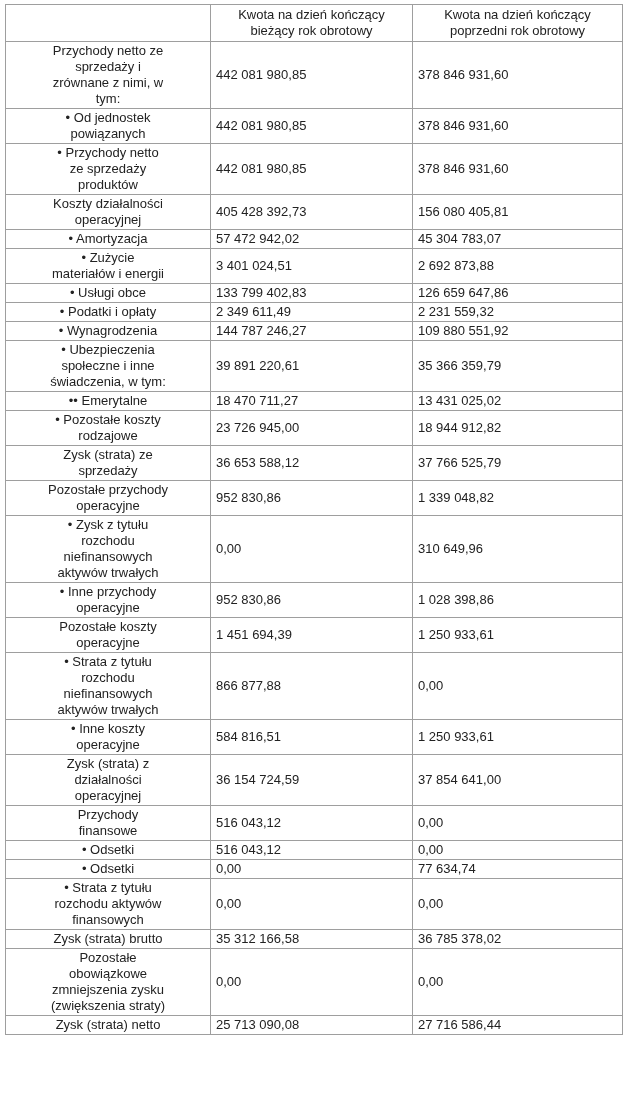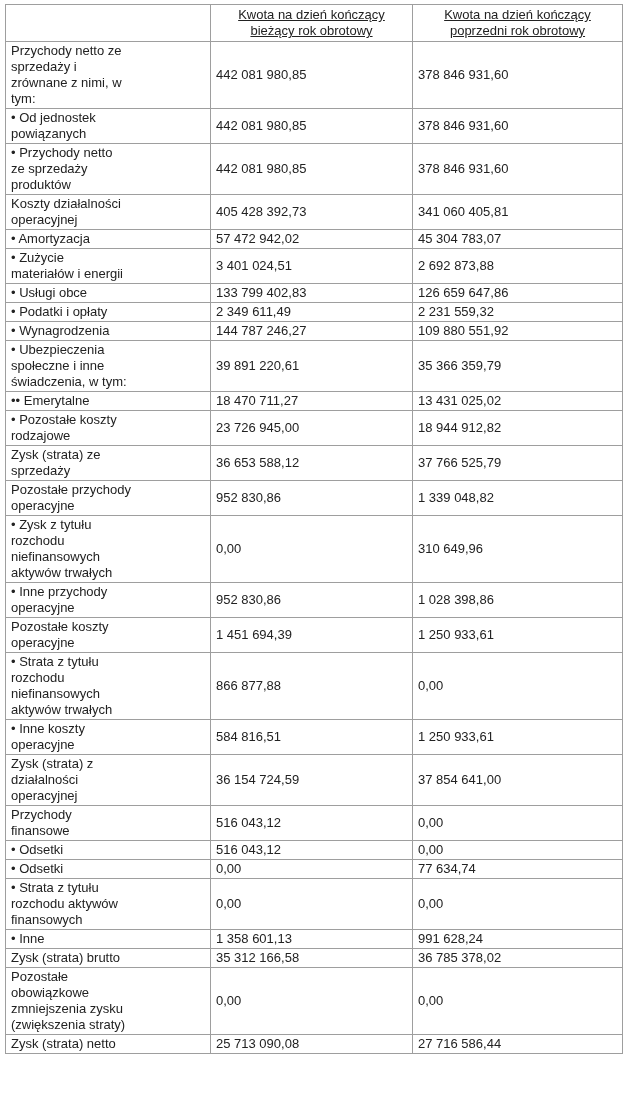--- a/index.html
+++ b/index.html
@@ -27,24 +27,23 @@
     border: 1px solid #9e9e9e;
     padding: 1px 5px;
     vertical-align: middle;
     overflow: hidden;
   }
   table.fin-table th {
     font-weight: normal;
     text-align: center;
     white-space: pre-line;
     padding: 2px 20px;
-    text-decoration: underline;
   }
   td.label-cell {
-    text-align: left;
+    text-align: center;
     white-space: pre-line;
   }
   td.num-cell {
     text-align: left;
     white-space: nowrap;
   }
   col.c-label   { width: 205px; }
   col.c-current { width: 202px; }
   col.c-previous{ width: 210px; }
 </style>
@@ -86,21 +85,21 @@
           <td class="label-cell">• Przychody netto
 ze sprzedaży
 produktów</td>
           <td class="num-cell">442 081 980,85</td>
           <td class="num-cell">378 846 931,60</td>
         </tr>
         <tr>
           <td class="label-cell">Koszty działalności
 operacyjnej</td>
           <td class="num-cell">405 428 392,73</td>
-          <td class="num-cell">341 060 405,81</td>
+          <td class="num-cell">156 080 405,81</td>
         </tr>
         <tr>
           <td class="label-cell">• Amortyzacja</td>
           <td class="num-cell">57 472 942,02</td>
           <td class="num-cell">45 304 783,07</td>
         </tr>
         <tr>
           <td class="label-cell">• Zużycie
 materiałów i energii</td>
           <td class="num-cell">3 401 024,51</td>
@@ -209,25 +208,20 @@
           <td class="num-cell">77 634,74</td>
         </tr>
         <tr>
           <td class="label-cell">• Strata z tytułu
 rozchodu aktywów
 finansowych</td>
           <td class="num-cell">0,00</td>
           <td class="num-cell">0,00</td>
         </tr>
         <tr>
-          <td class="label-cell">• Inne</td>
-          <td class="num-cell">1 358 601,13</td>
-          <td class="num-cell">991 628,24</td>
-        </tr>
-        <tr>
           <td class="label-cell">Zysk (strata) brutto</td>
           <td class="num-cell">35 312 166,58</td>
           <td class="num-cell">36 785 378,02</td>
         </tr>
         <tr>
           <td class="label-cell">Pozostałe
 obowiązkowe
 zmniejszenia zysku
 (zwiększenia straty)</td>
           <td class="num-cell">0,00</td>

